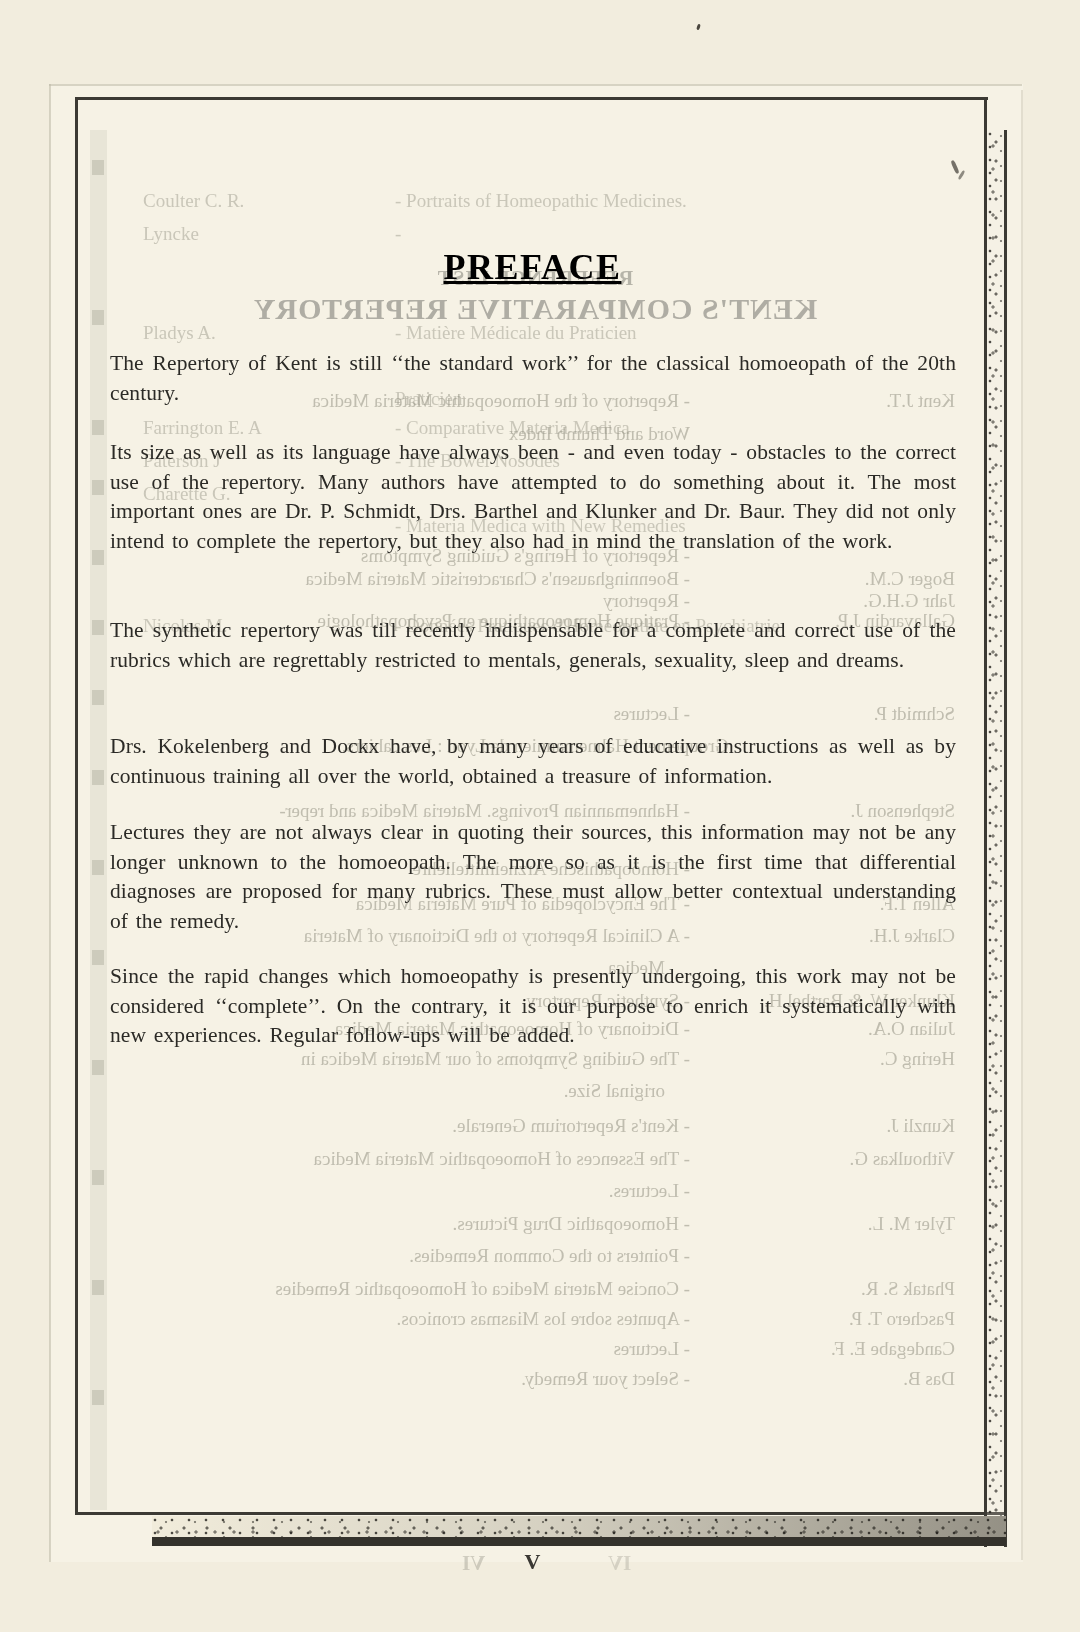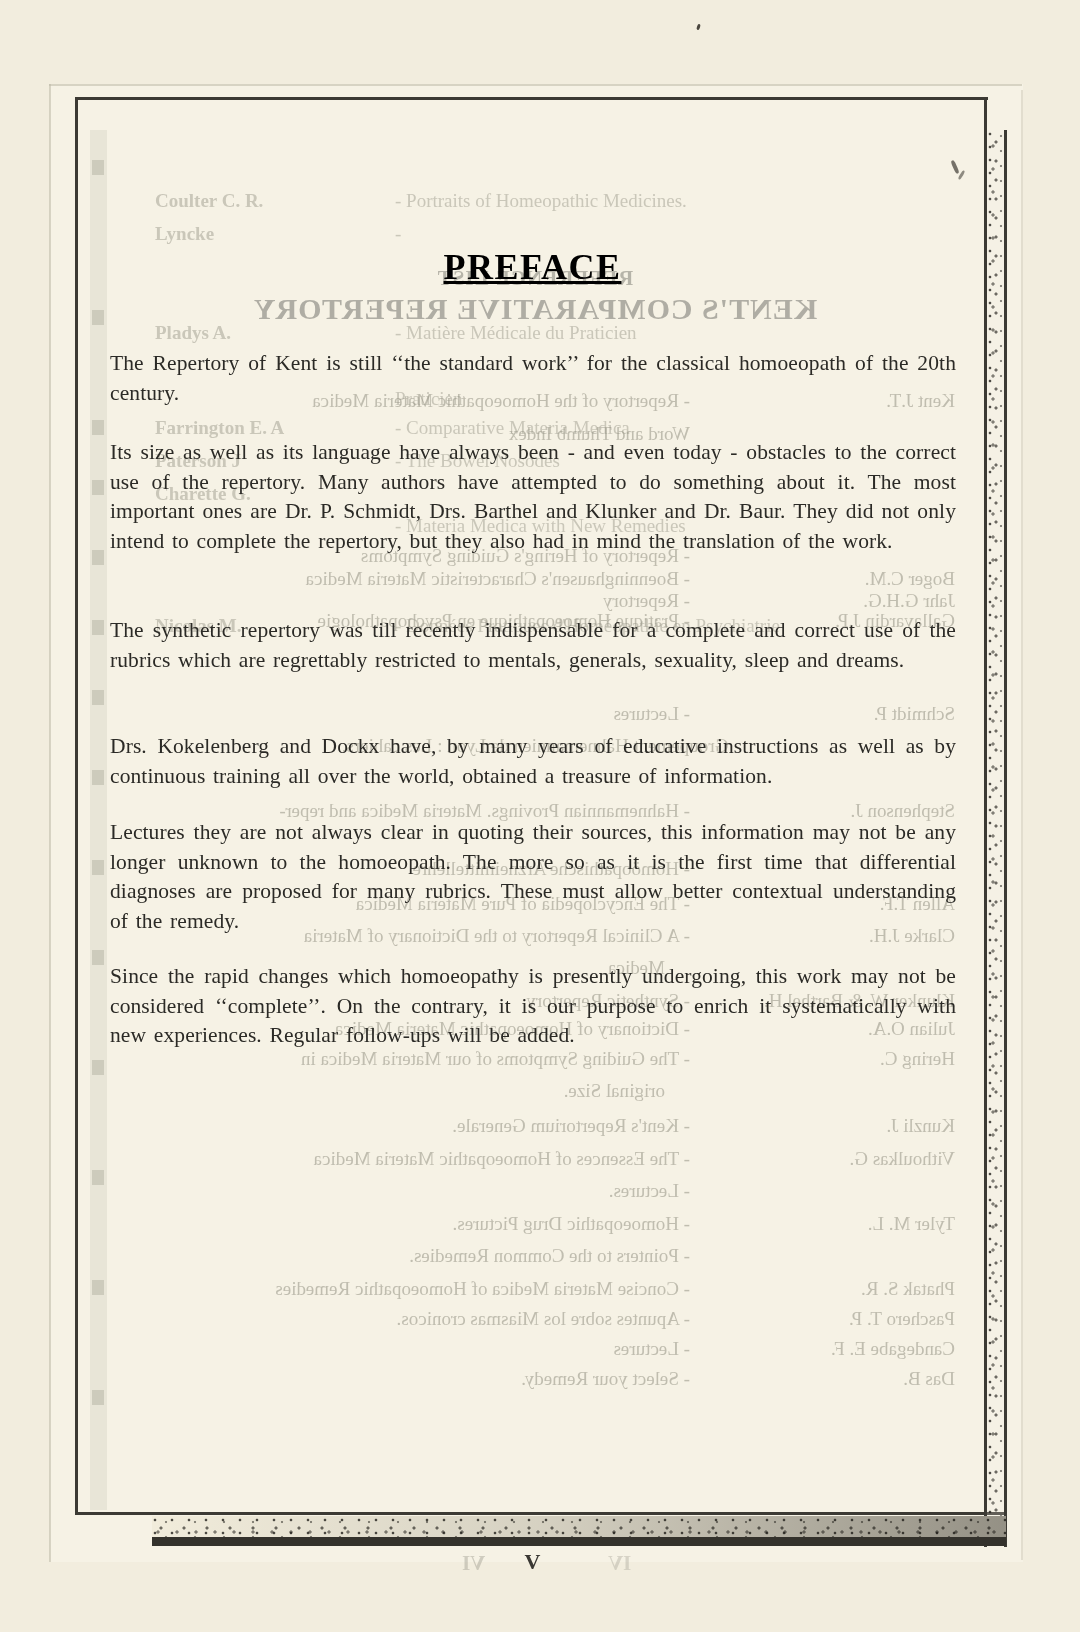--- a/index.html
+++ b/index.html
@@ -30,21 +30,21 @@
   #bottom-band{left:152px;top:1516px;width:854px;height:21px;border-bottom:9px solid #34322c;
     background-color:#f1ecdb;}
   #bottom-band .shade{left:0;top:0;width:100%;height:100%;
     background:linear-gradient(90deg,rgba(20,18,14,0) 0%,rgba(20,18,14,.12) 45%,rgba(20,18,14,.3) 78%,rgba(20,18,14,.42) 100%);}
   
   #ghost-read,#ghost-mirror{left:85px;top:180px;width:900px;height:1245px;pointer-events:none;}
   #ghost-mirror{transform:scaleX(-1);}
   .g-row{position:absolute;left:0;width:100%;height:24px;font-size:19px;color:rgba(148,146,132,.55);white-space:nowrap;}
   #ghost-read .g-row{color:rgba(158,156,142,.5);}
   .g-name{position:absolute;left:30px;}
-  #ghost-read .g-name{left:70px;font-weight:bold;}
+  #ghost-read .g-name{left:58px;}
   .g-title{position:absolute;left:295px;}
   #ghost-read .g-title{left:310px;}
   .g-center{text-align:center;}
   .hdr1{font-weight:bold;font-size:21px;letter-spacing:1px;color:rgba(140,138,128,.6);}
   .hdr2{font-weight:bold;font-size:30px;letter-spacing:1px;color:rgba(142,140,132,.68);}
   
   #tab-strip{left:90px;top:130px;width:17px;height:1380px;background:rgba(216,212,198,.45);}
   .tab-sq{position:absolute;left:2px;width:12px;height:15px;background:rgba(172,170,156,.45);}
   
   #heading{left:110px;top:246px;width:845px;text-align:center;

